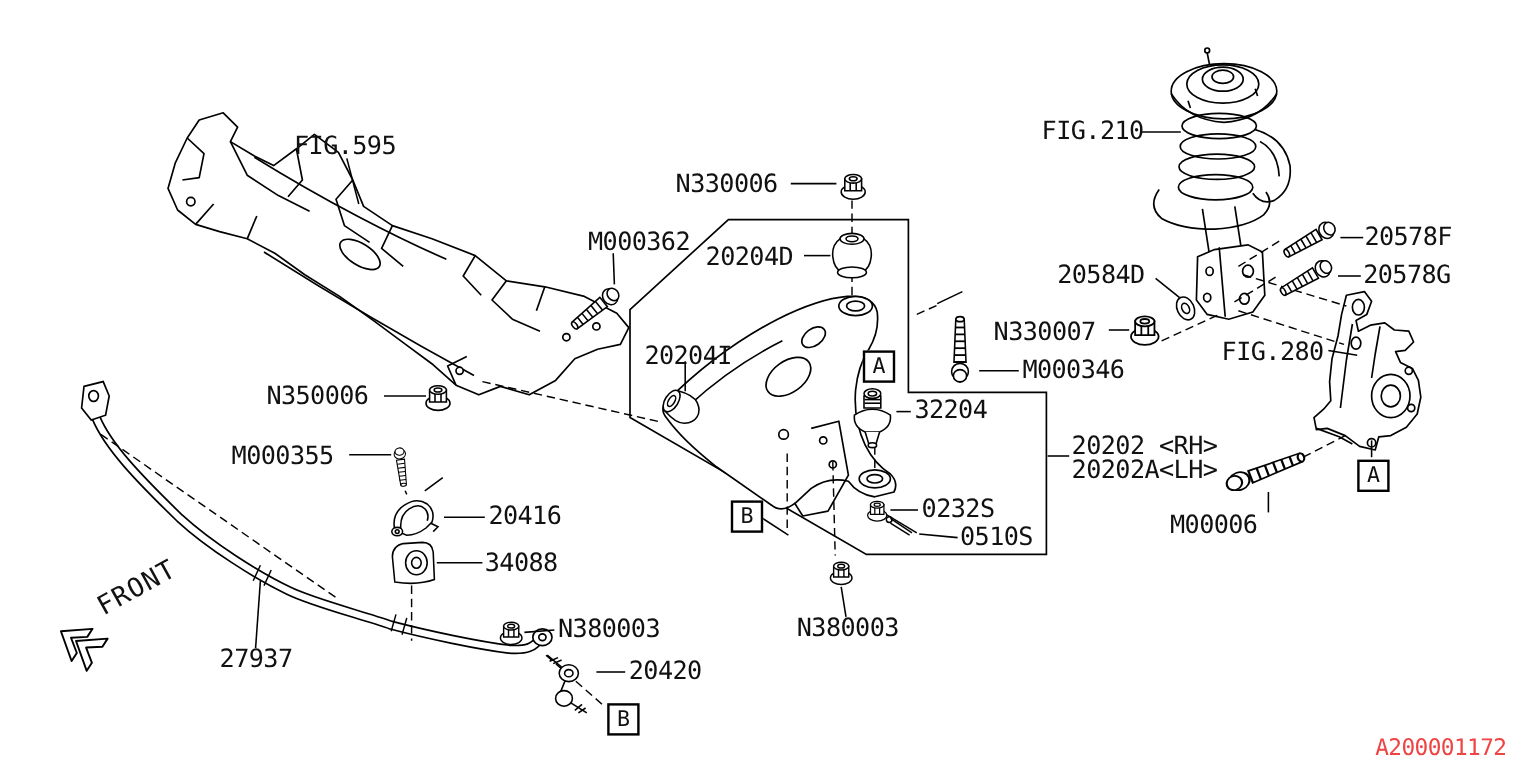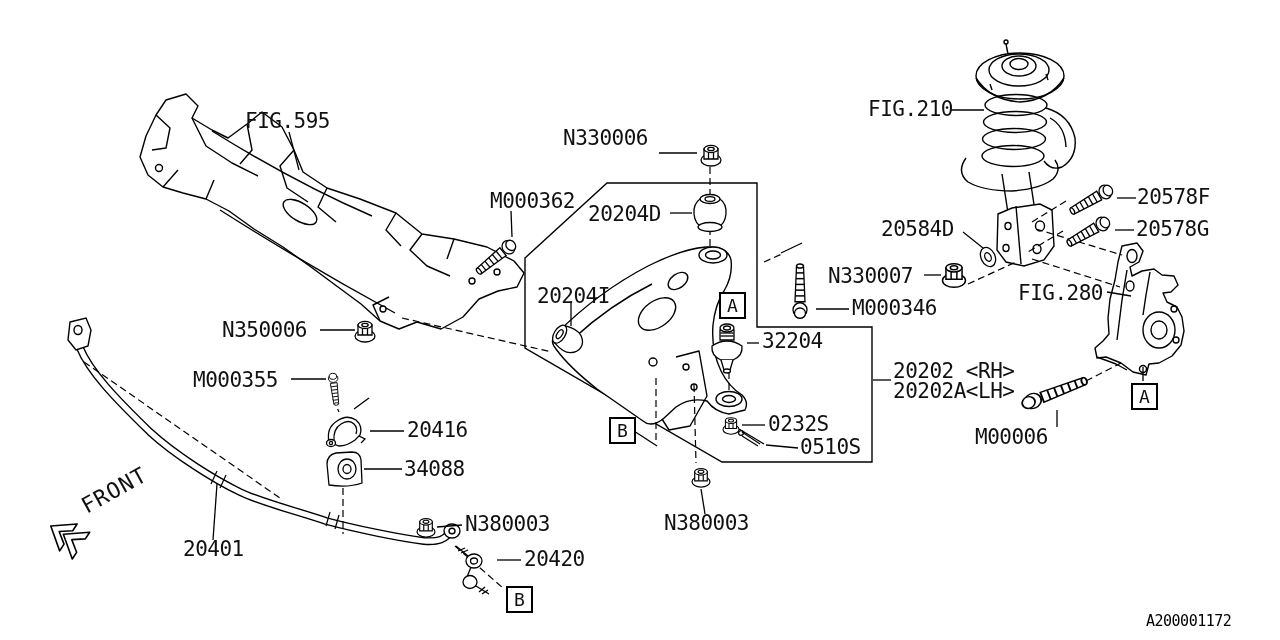--- a/index.html
+++ b/index.html
@@ -6,21 +6,21 @@
   #stage{position:relative;width:1280px;height:640px;background:#fff;overflow:hidden;
          font-family:"DejaVu Sans Mono",monospace;}
   #linework{position:absolute;left:0;top:0;}
   .lbl{position:absolute;font-size:21px;line-height:20px;color:#111;white-space:pre;
        letter-spacing:-0.5px;}
   .marker-box{position:absolute;width:23px;height:23px;border:2px solid #000;
       display:flex;align-items:center;justify-content:center;background:#fff;
       font-size:18px;color:#111;}
   .front-lbl{position:absolute;left:83px;top:495px;font-size:22px;color:#111;
       transform:rotate(-29deg);transform-origin:left center;letter-spacing:1px;}
-  .docnum{position:absolute;left:1146px;top:612px;font-size:15px;color:#000000;letter-spacing:-0.5px;}
+  .docnum{position:absolute;left:1146px;top:612px;font-size:19px;color:#ef4444;letter-spacing:-0.5px;}
   svg *{vector-effect:none;}
 </style>
 </head>
 <body>
 
 <div id="stage">
 
 <svg id="linework" width="1280" height="640" viewBox="0 0 1280 640">
   <defs>
     <g id="nutg" fill="#fff" stroke="#000" stroke-width="1.3">
@@ -292,29 +292,29 @@
 
     <g transform="translate(60,532) rotate(33)" fill="#fff" stroke="#000" stroke-width="1.6" stroke-linejoin="round">
       <path d="M 10,-16 L -11,0 L 10,16 L 10,8 L -1,0 L 10,-8 Z"></path>
       <path d="M 25,-16 L 4,0 L 25,16 L 25,8 L 14,0 L 25,-8 Z"></path>
     </g>
   </g>
 </svg>
 
 <div>
   <div class="lbl" style="left:245px;top:111px">FIG.595</div>
-  <div class="lbl" style="left:563px;top:128px">N330006</div>
+  <div class="lbl" style="left:563px;top:143px">N330006</div>
   <div class="lbl" style="left:490px;top:191px">M000362</div>
   <div class="lbl" style="left:588px;top:204px">20204D</div>
   <div class="lbl" style="left:537px;top:286px">20204I</div>
   <div class="lbl" style="left:222px;top:320px">N350006</div>
   <div class="lbl" style="left:193px;top:370px">M000355</div>
   <div class="lbl" style="left:407px;top:420px">20416</div>
   <div class="lbl" style="left:404px;top:459px">34088</div>
-  <div class="lbl" style="left:183px;top:539px">20401</div>
+  <div class="lbl" style="left:183px;top:539px">27937</div>
   <div class="lbl" style="left:465px;top:514px">N380003</div>
   <div class="lbl" style="left:524px;top:549px">20420</div>
   <div class="lbl" style="left:664px;top:513px">N380003</div>
   <div class="lbl" style="left:762px;top:331px">32204</div>
   <div class="lbl" style="left:768px;top:414px">0232S</div>
   <div class="lbl" style="left:800px;top:437px">0510S</div>
   <div class="lbl" style="left:828px;top:266px">N330007</div>
   <div class="lbl" style="left:852px;top:298px">M000346</div>
   <div class="lbl" style="left:881px;top:219px">20584D</div>
   <div class="lbl" style="left:1018px;top:283px">FIG.280</div>

